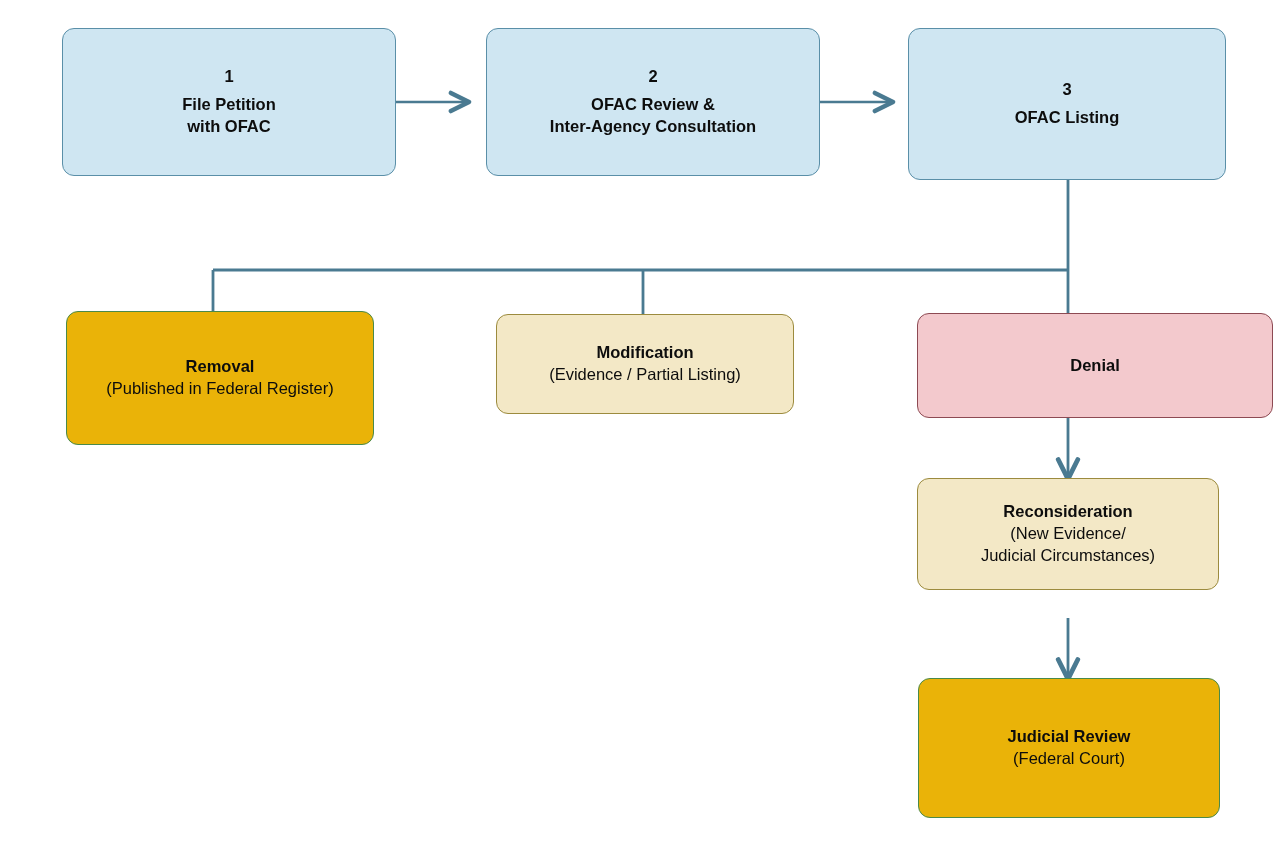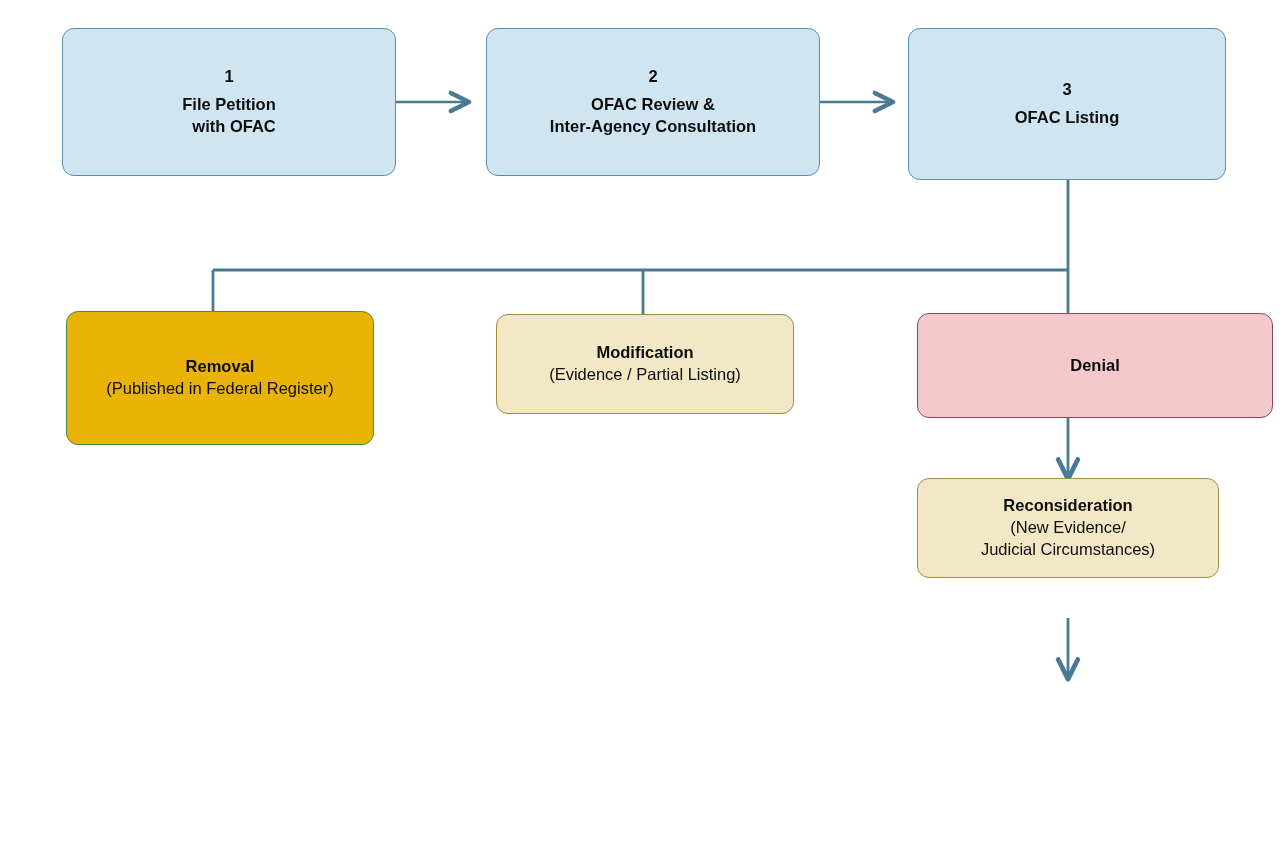--- a/index.html
+++ b/index.html
@@ -88,21 +88,21 @@
 
     <path d="M 643,270 L 643,314" fill="none" stroke="#4a7a91" stroke-width="2.8"></path>
 
     <line x1="1068" y1="418" x2="1068" y2="478" stroke="#4a7a91" stroke-width="2.8" marker-end="url(#arrowhead)"></line>
 
     <line x1="1068" y1="618" x2="1068" y2="678" stroke="#4a7a91" stroke-width="2.8" marker-end="url(#arrowhead)"></line>
   </svg>
 
   <div class="node fill-blue" style="left:62px; top:28px; width:334px; height:148px;">
     <div class="step-num">1</div>
-    <div class="title" style="white-space:pre-line;text-align:right;">File Petition
+    <div class="title" style="white-space:pre-line;">File Petition
 with OFAC</div>
   </div>
 
   <div class="node fill-blue" style="left:486px; top:28px; width:334px; height:148px;">
     <div class="step-num">2</div>
     <div class="title" style="white-space:pre-line;">OFAC Review &amp;
 Inter-Agency Consultation</div>
   </div>
 
   <div class="node fill-blue" style="left:908px; top:28px; width:318px; height:152px;">
@@ -118,20 +118,24 @@
   <div class="node fill-tan" style="left:496px; top:314px; width:298px; height:100px;text-align:right;">
     <div class="title">Modification</div>
     <div class="subtitle">(Evidence / Partial Listing)</div>
   </div>
 
   <div class="node fill-pink" style="left:917px; top:313px; width:356px; height:105px;">
     <div class="title">Denial</div>
 
   </div>
 
-  <div class="node fill-tan" style="left:917px; top:478px; width:302px; height:100px;">
+  <div class="node fill-tan" style="left:917px; top:478px; width:302px; height:112px;">
     <div class="title">Reconsideration</div>
     <div class="subtitle">(New Evidence/
 Judicial Circumstances)</div>
   </div>
 
+  <div class="node fill-green" style="left:918px; top:678px; width:302px; height:140px;">
+    <div class="title">Judicial Review</div>
+    <div class="subtitle">(Federal Court)</div>
+  </div>
 
 </div>
 
 </body></html>

